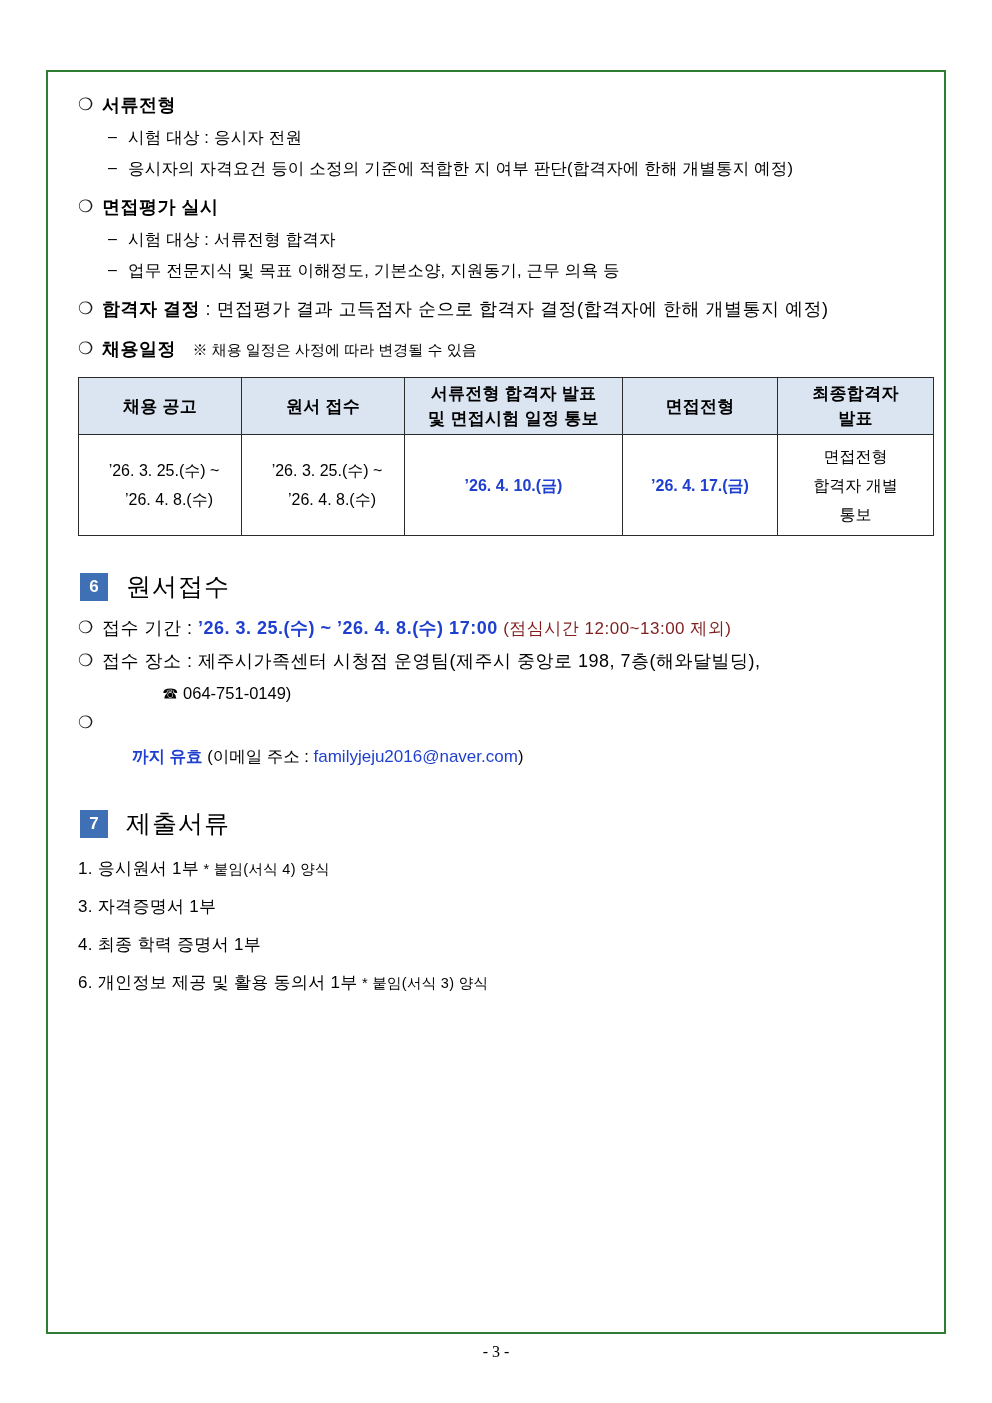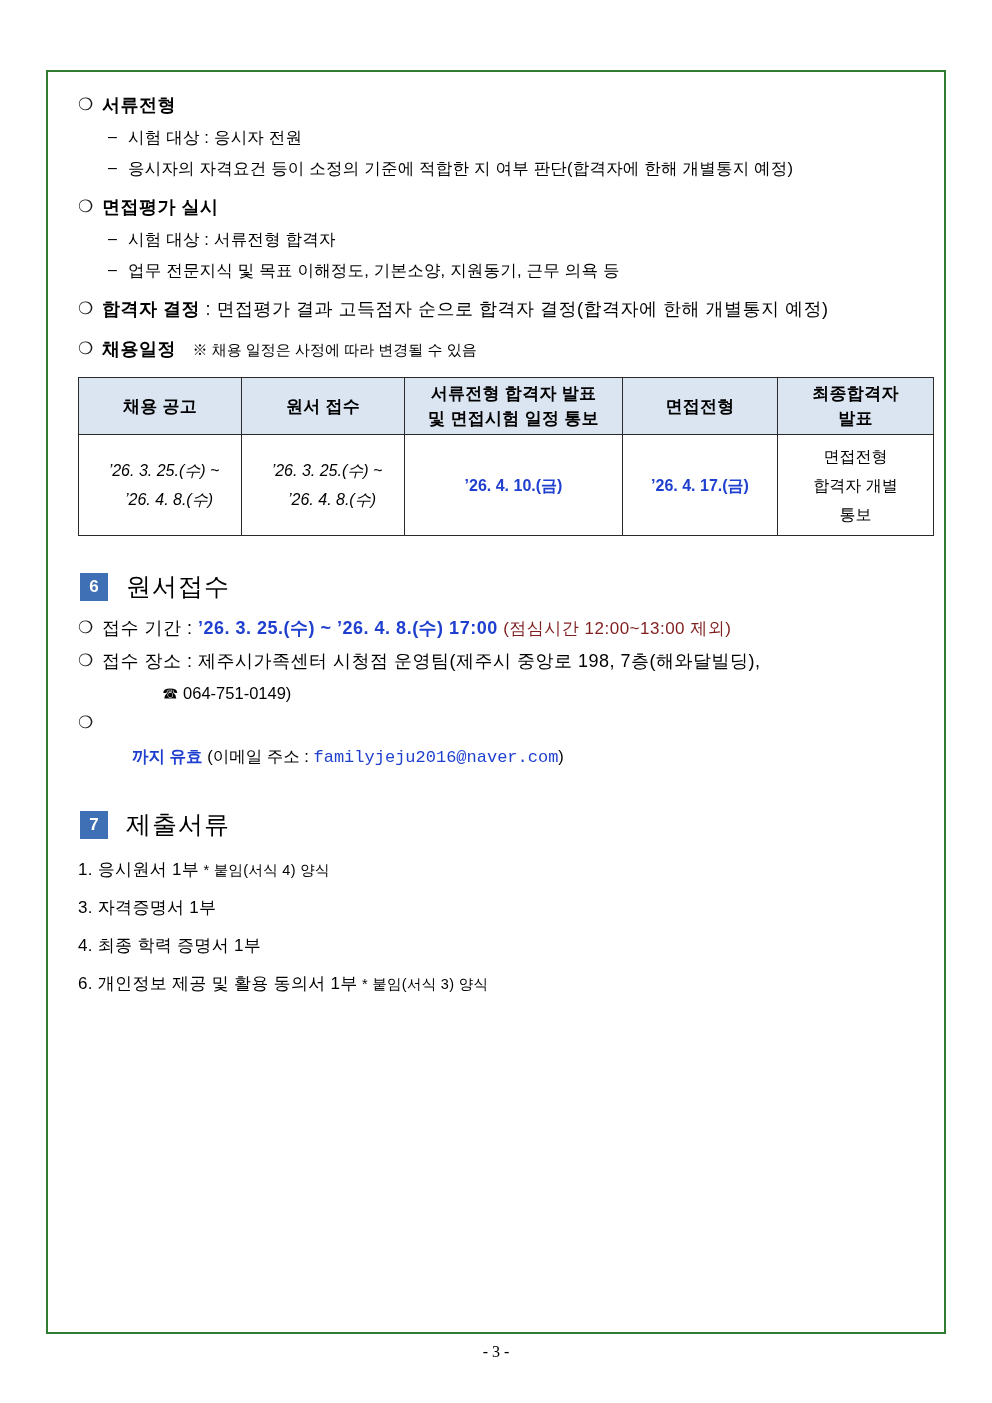--- a/index.html
+++ b/index.html
@@ -105,21 +105,20 @@
   }
   .cell-blue {
     color: #1f3fcf;
     font-weight: bold;
     font-size: 17px;
   }
   .cell-dates {
     font-size: 15.5px;
     text-align: left;
     padding-left: 14px !important;
-    font-style: italic;
   }
 
   
   .section-head {
     display: flex;
     align-items: center;
     margin-top: 34px;
     margin-bottom: 10px;
   }
   .section-num {
@@ -156,21 +155,21 @@
     font-size: 16.5px;
     line-height: 30px;
   }
   .indent-cont2 {
     margin-left: 54px;
     font-size: 16.5px;
     line-height: 32px;
   }
   .email {
     color: #1f3fcf;
-    font-family: Liberation Mono, monospace;
+    font-family: Liberation Sans, sans-serif;
     font-size: 17px;
   }
 
   .doc-list {
     margin-top: 6px;
   }
   .doc-item {
     font-size: 17px;
     line-height: 37px;
     letter-spacing: 0.3px;

